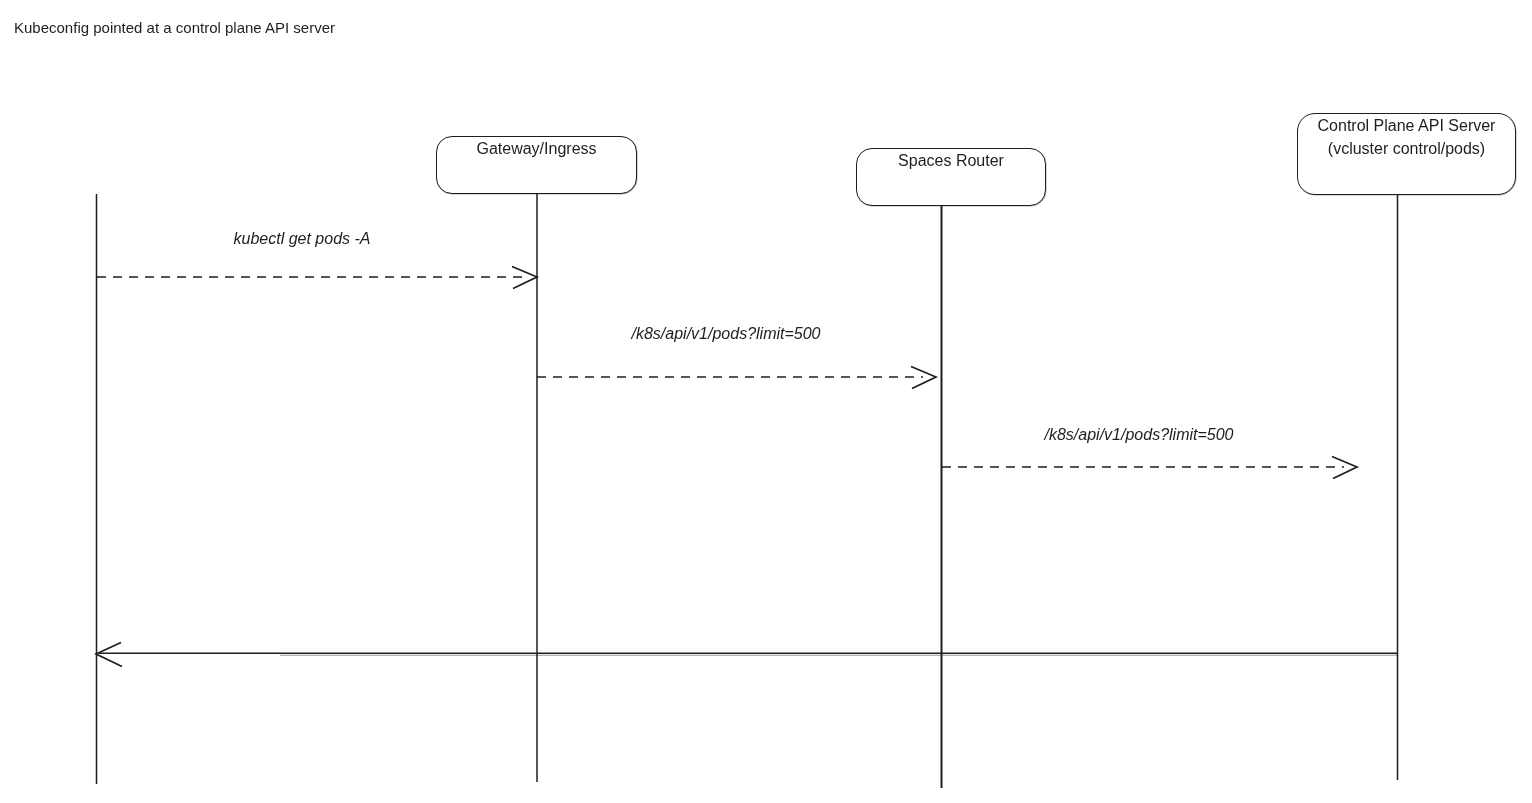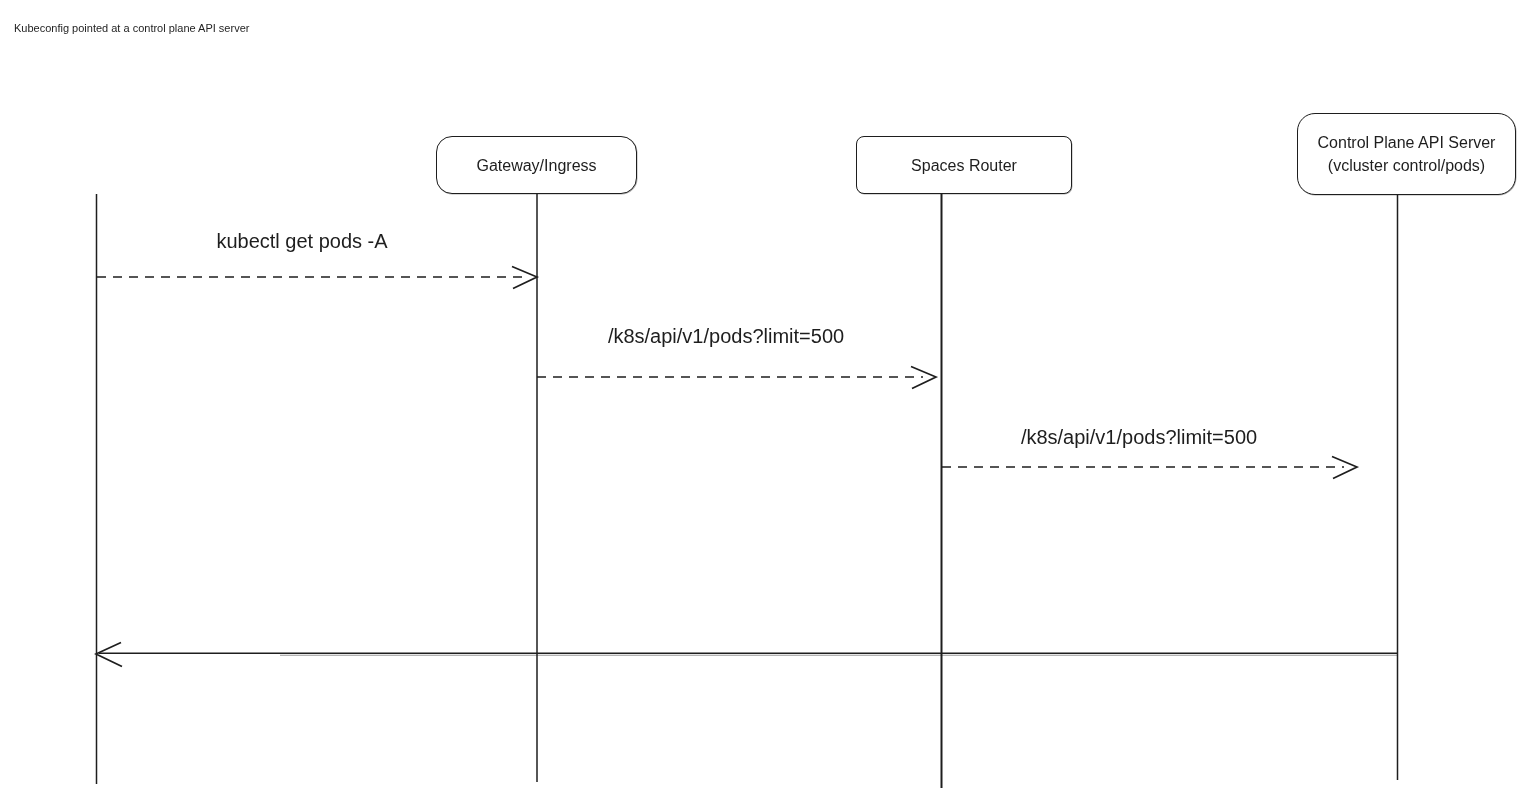--- a/index.html
+++ b/index.html
@@ -9,21 +9,21 @@
     width: 1532px;
     height: 803px;
     background: #ffffff;
     overflow: hidden;
     font-family: "Liberation Sans", sans-serif;
     color: #1e1e1e;
   }
   .hdr {
     position: absolute;
     left: 14px;
-    font-size: 11px;
+    font-size: 15px;
     line-height: 20px;
     color: #1e1e1e;
     white-space: nowrap;
   }
   .hdr.line1 { top: 18px; }
   .hdr.line2 { top: 58px; }
 
   svg.wires {
     position: absolute;
     left: 0; top: 0;
@@ -31,38 +31,39 @@
   }
 
   .actor {
     position: absolute;
     background: #ffffff;
     border: 1.6px solid #1e1e1e;
     border-radius: 16px;
     display: flex;
     flex-direction: column;
     align-items: center;
-    justify-content: center;
+    justify-content: flex-start;
     text-align: center;
     font-size: 16px;
     line-height: 23px;
     color: #1e1e1e;
     box-shadow: 0.5px 0.5px 0 rgba(30,30,30,0.35);
   }
   .actor-user    { left: 16px;   top: 135px; width: 160px; height: 59px; }
   .actor-gateway { left: 436px;  top: 136px; width: 201px; height: 58px; }
-  .actor-router  { left: 856px;  top: 136px; width: 216px; height: 58px; border-radius: 8px; }
+  .actor-router  { left: 856px;  top: 148px; width: 190px; height: 58px; }
   .actor-cp      { left: 1297px; top: 113px; width: 219px; height: 82px; border-radius: 18px; }
 
   .msg-label {
     position: absolute;
     transform: translateX(-50%);
-    font-size: 20px;
+    font-size: 16px;
     white-space: nowrap;
     color: #1e1e1e;
+    font-style: italic;
   }
   .msg-1 { left: 302px;  top: 230px; }
   .msg-2 { left: 726px;  top: 325px; }
   .msg-3 { left: 1139px; top: 426px; }
 </style>
 </head>
 <body>
 
 <div class="canvas">
 

